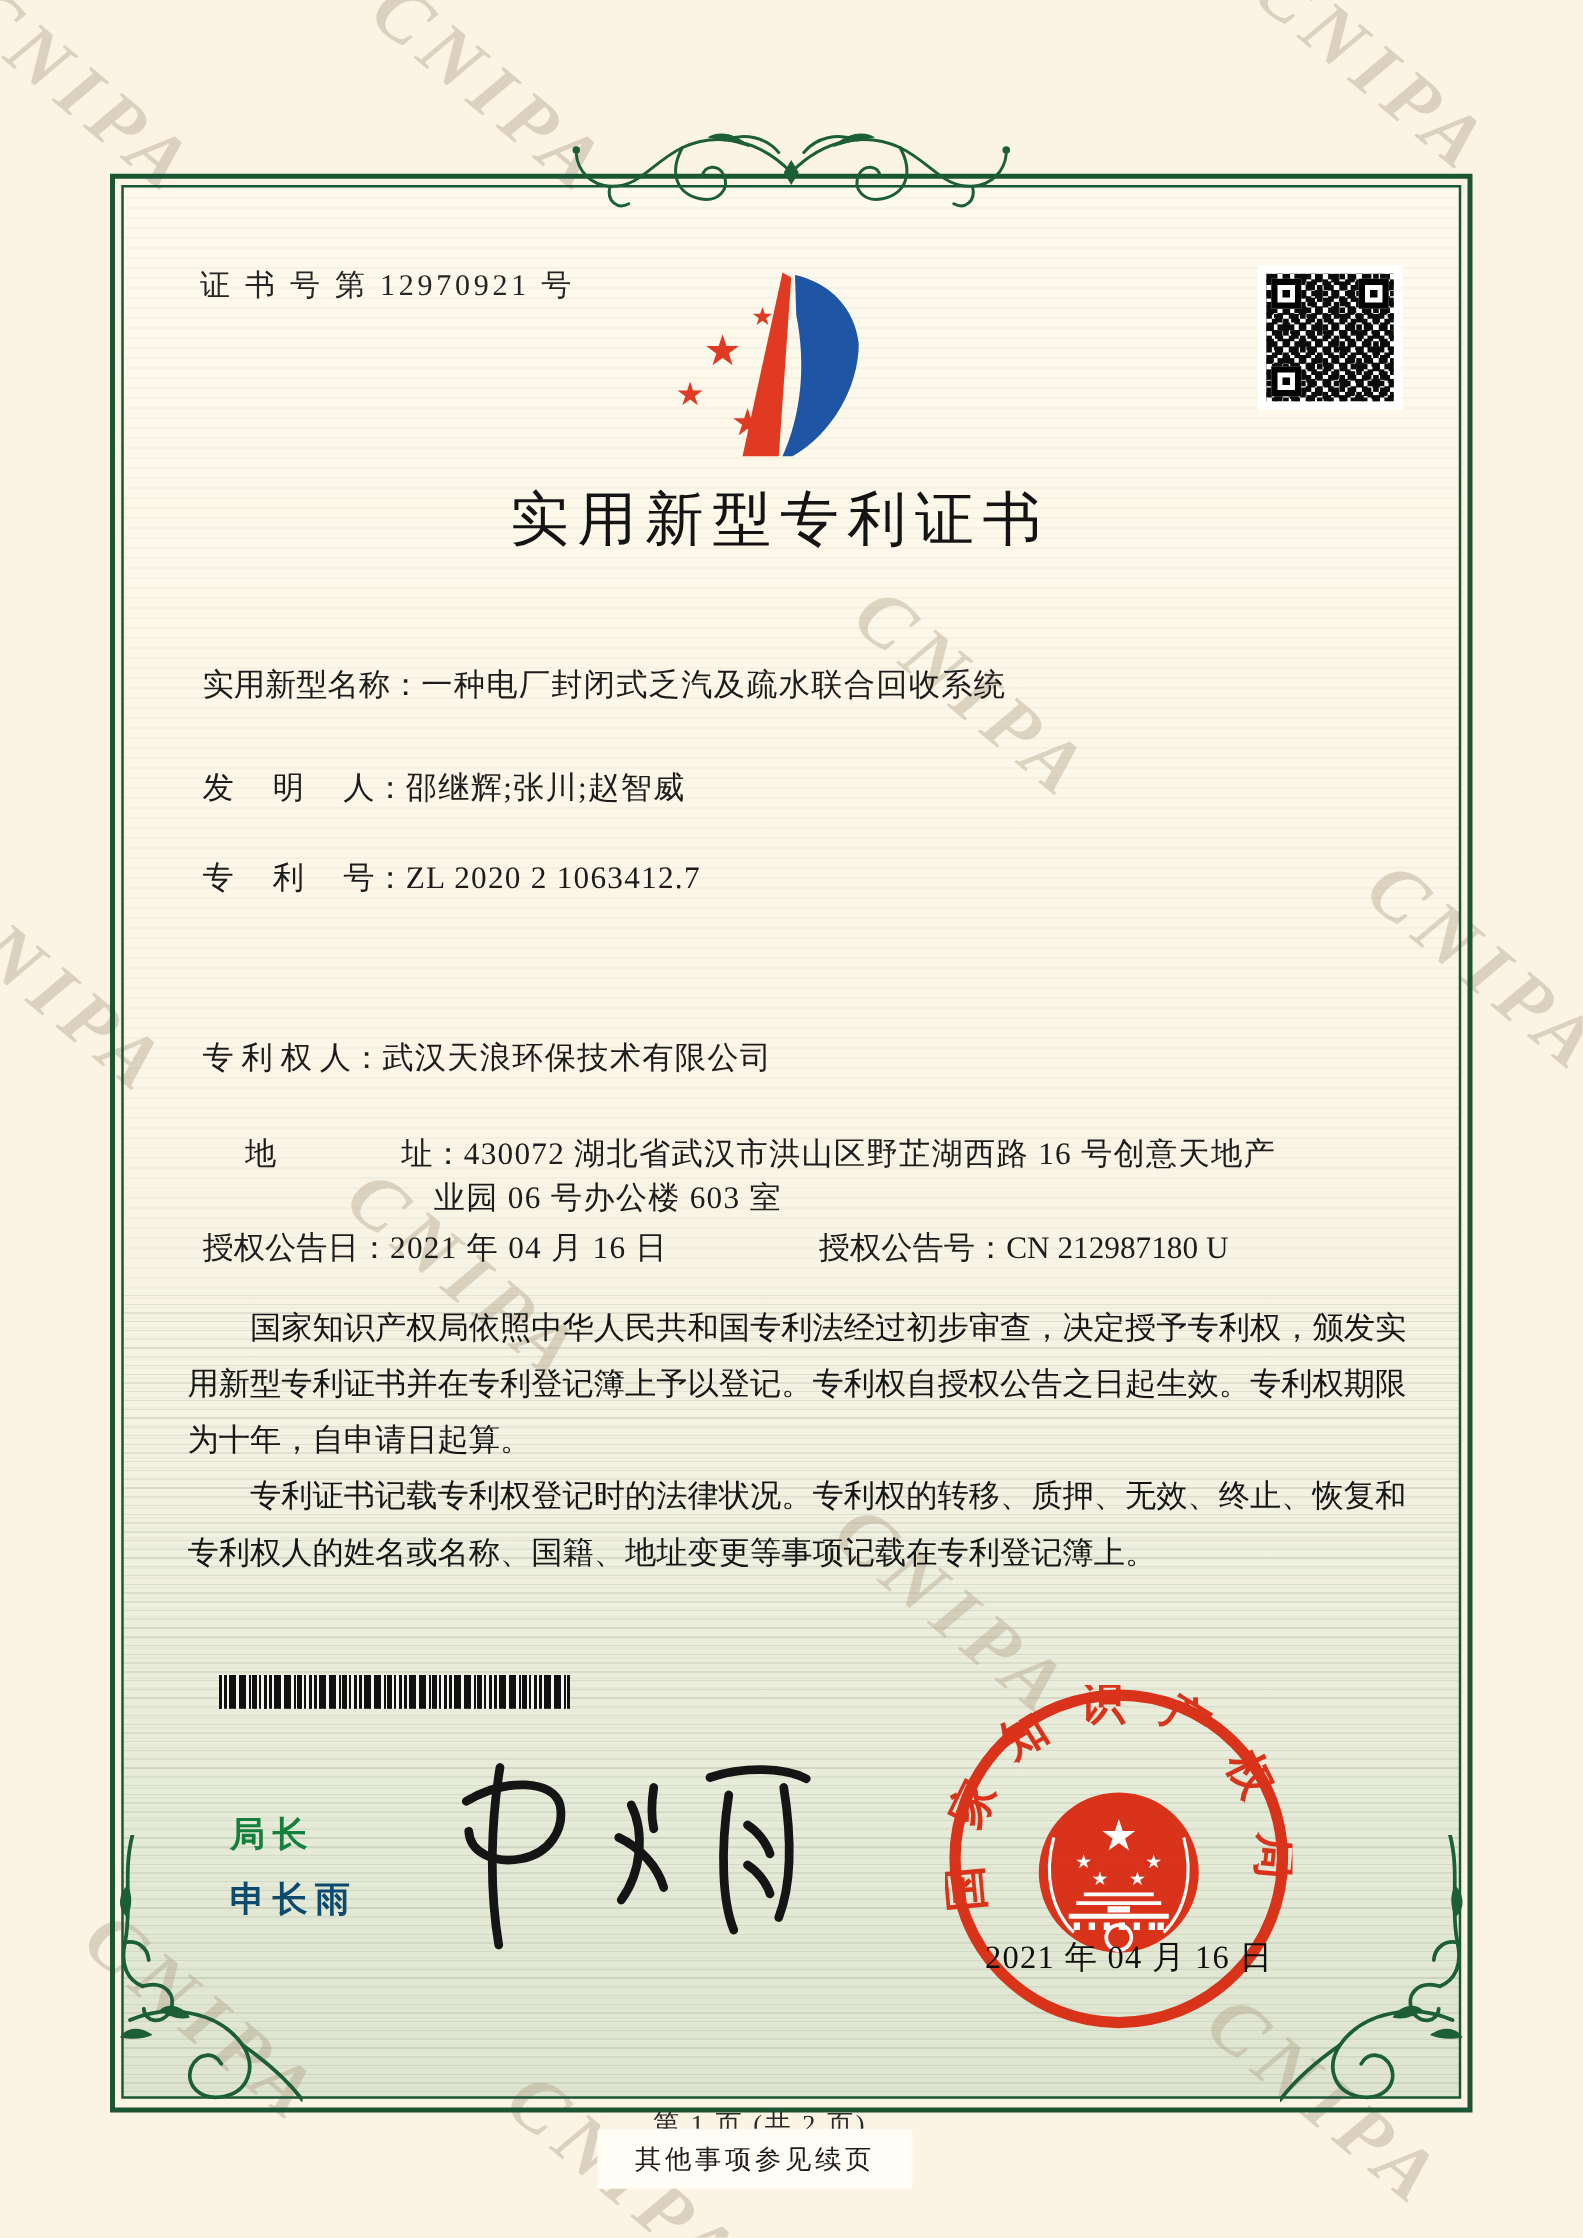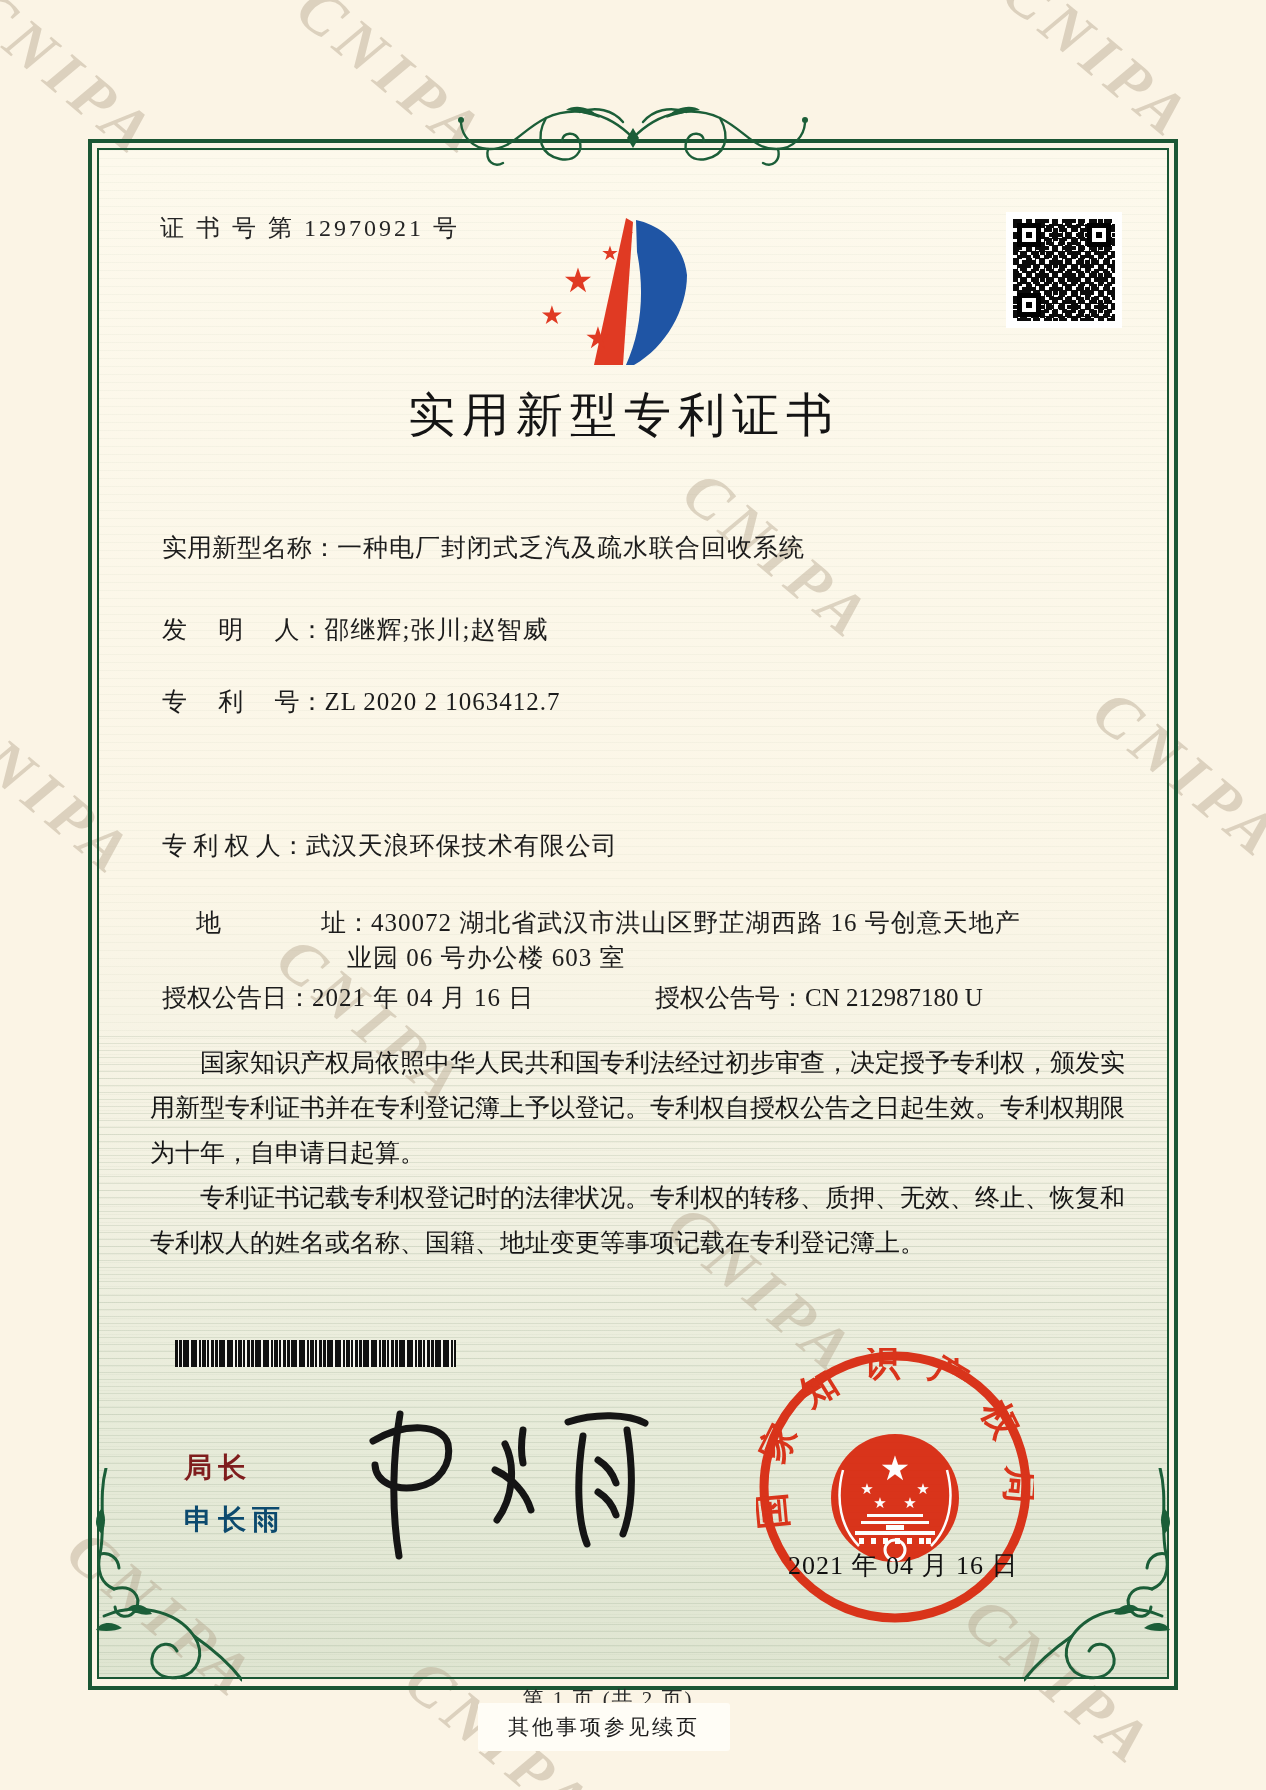--- a/index.html
+++ b/index.html
@@ -96,21 +96,21 @@
       repeating-linear-gradient(90deg,#101010 0 2px,transparent 2px 4px),
       repeating-linear-gradient(90deg,#101010 0 3px,transparent 3px 9px),
       repeating-linear-gradient(90deg,#101010 0 1px,transparent 1px 6px),
       #f6f5ef;
   }
 
   
   .director-label{
     position:absolute;left:184px;top:1449px;z-index:3;
     font-family:"Liberation Sans","DejaVu Sans",sans-serif;
-    font-weight:bold;font-size:28px;letter-spacing:6px;color:#7f1d1d;
+    font-weight:bold;font-size:28px;letter-spacing:6px;color:#15803d;
   }
   .director-name{
     position:absolute;left:184px;top:1501px;z-index:3;
     font-family:"Liberation Sans","DejaVu Sans",sans-serif;
     font-weight:bold;font-size:28px;letter-spacing:6px;color:#0c4a6e;
   }
   .signature{position:absolute;left:355px;top:1386px;z-index:3;}
 
   
   .seal{position:absolute;left:756px;top:1348px;width:278px;height:278px;z-index:4;opacity:.95;}

